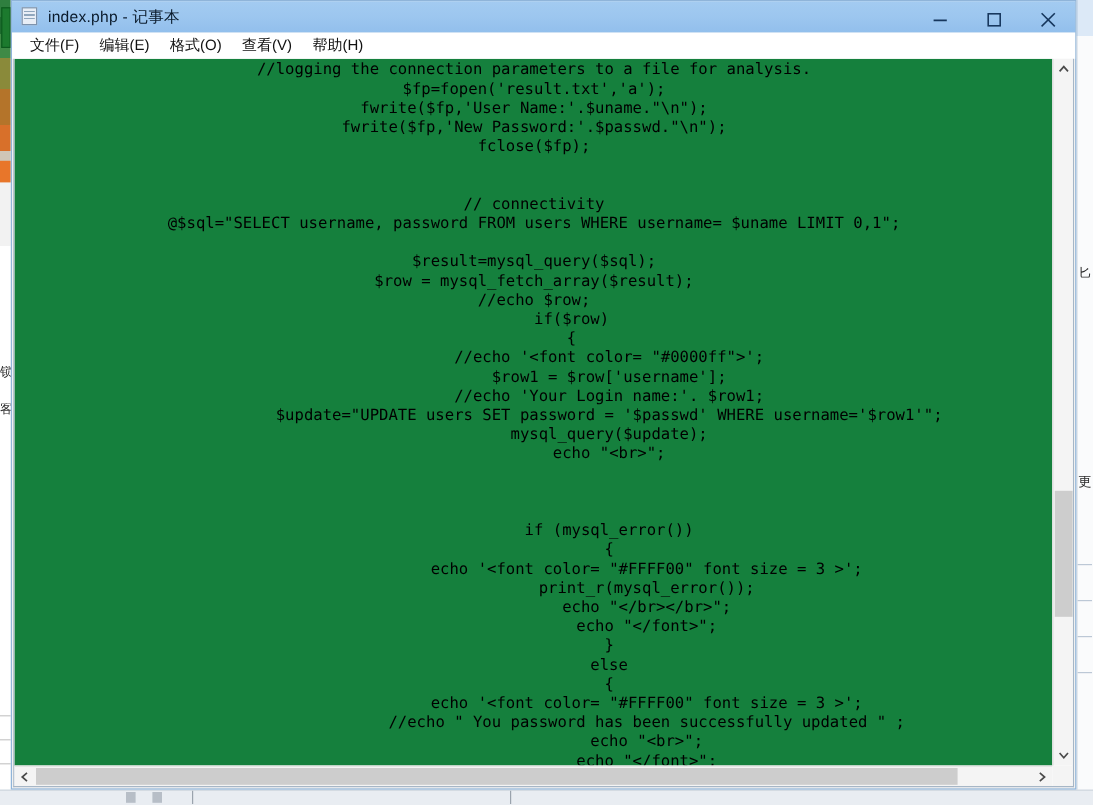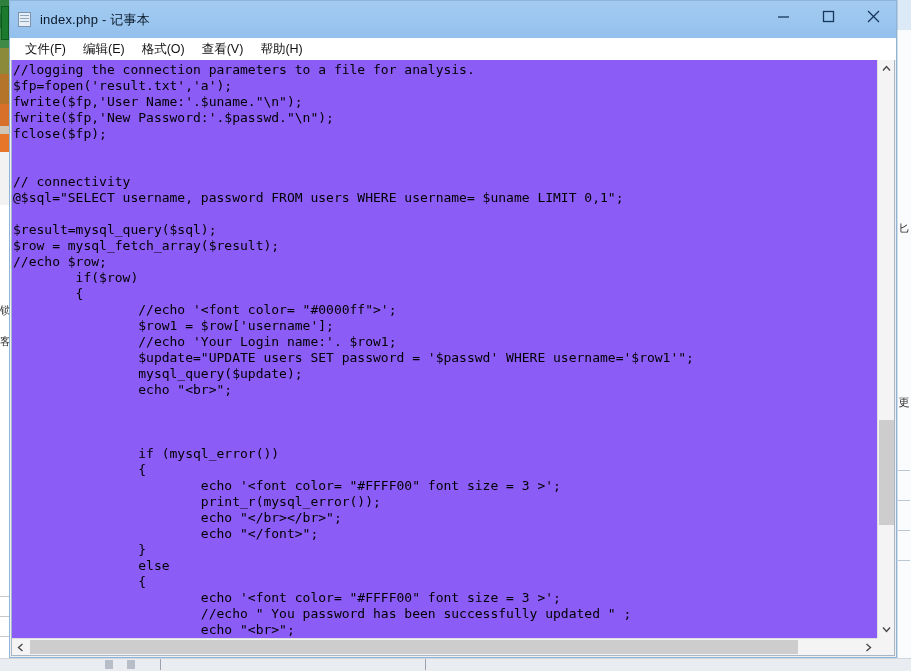--- a/index.html
+++ b/index.html
@@ -121,21 +121,21 @@
     height: 658px;
     background: #f0f0f0;
     border: 1px solid #8fb4d9;
     box-sizing: border-box;
     display: flex;
     flex-direction: column;
   }
 
   
   #title-bar {
-    height: 37px;
+    height: 26px;
     background: linear-gradient(to bottom, #a3cbf1 0%, #9cc6ef 52%, #92bfec 100%);
     display: flex;
     align-items: center;
     flex: none;
     position: relative;
   }
   #title-icon {
     width: 16px; height: 16px;
     margin-left: 7px;
     margin-right: 7px;
@@ -205,24 +205,25 @@
     border: 1px solid #a6b6c6;
     border-top: none;
     margin: 0 1px 1px 1px;
     box-sizing: border-box;
     overflow: hidden;
   }
   #text-area {
     position: absolute;
     left: 0; top: 0;
     right: 17px; bottom: 17px;
-    background: #8b5cf6;
+    background: #15803d;
     overflow: hidden;
     padding: 2px 0 0 1px;
     box-sizing: border-box;
+    text-align: center;
   }
   #code {
     font-family: "DejaVu Sans Mono", "Liberation Mono", monospace;
     font-size: 13px;
     line-height: 16px;
     color: #000000;
     white-space: pre;
     margin: 0;
     letter-spacing: 0px;
   }

